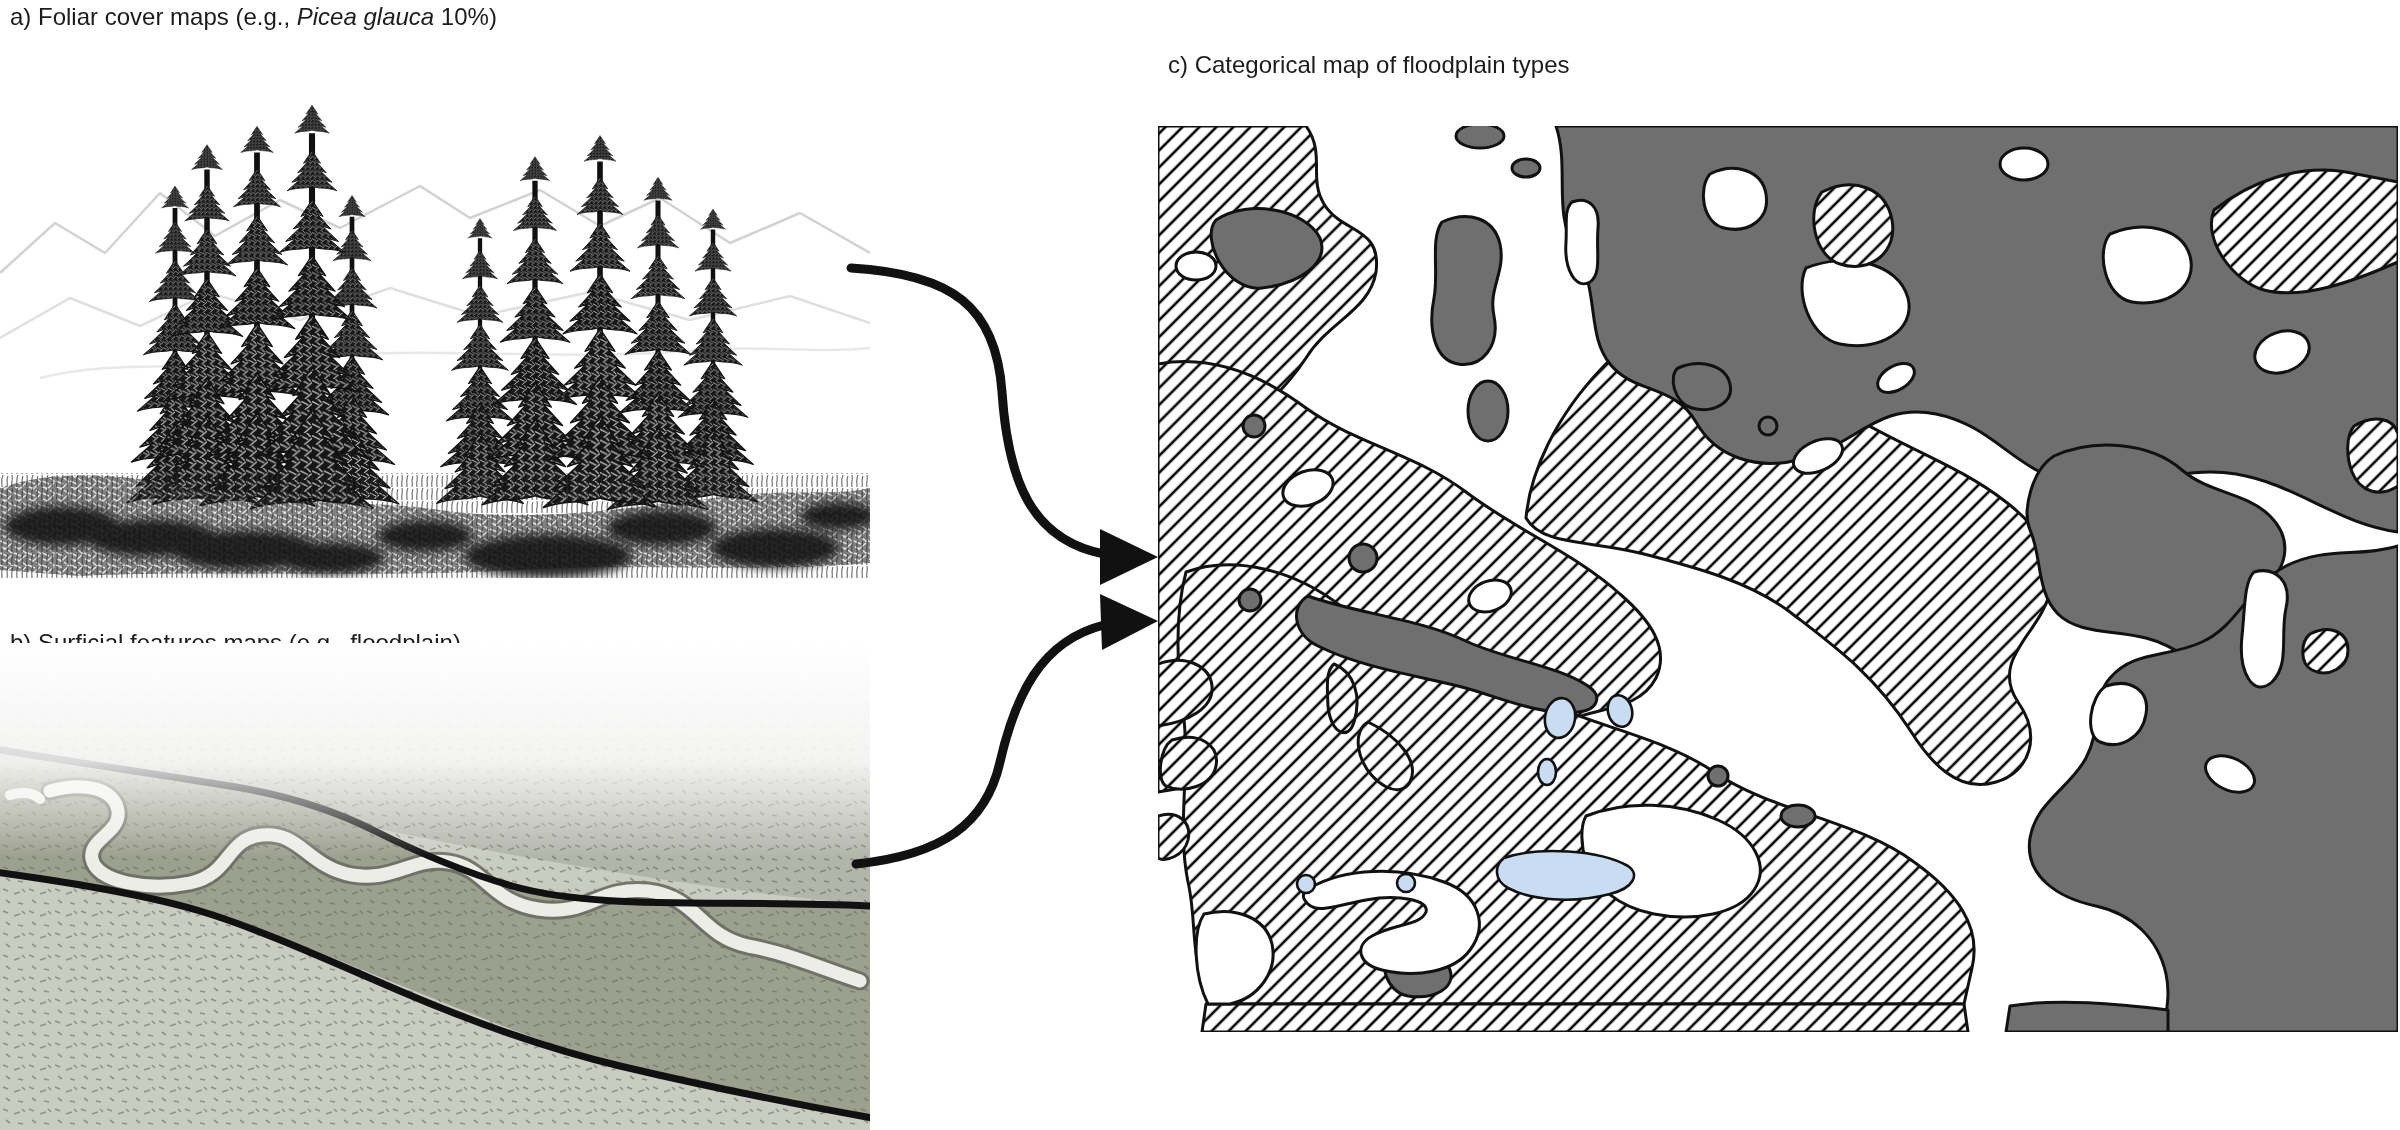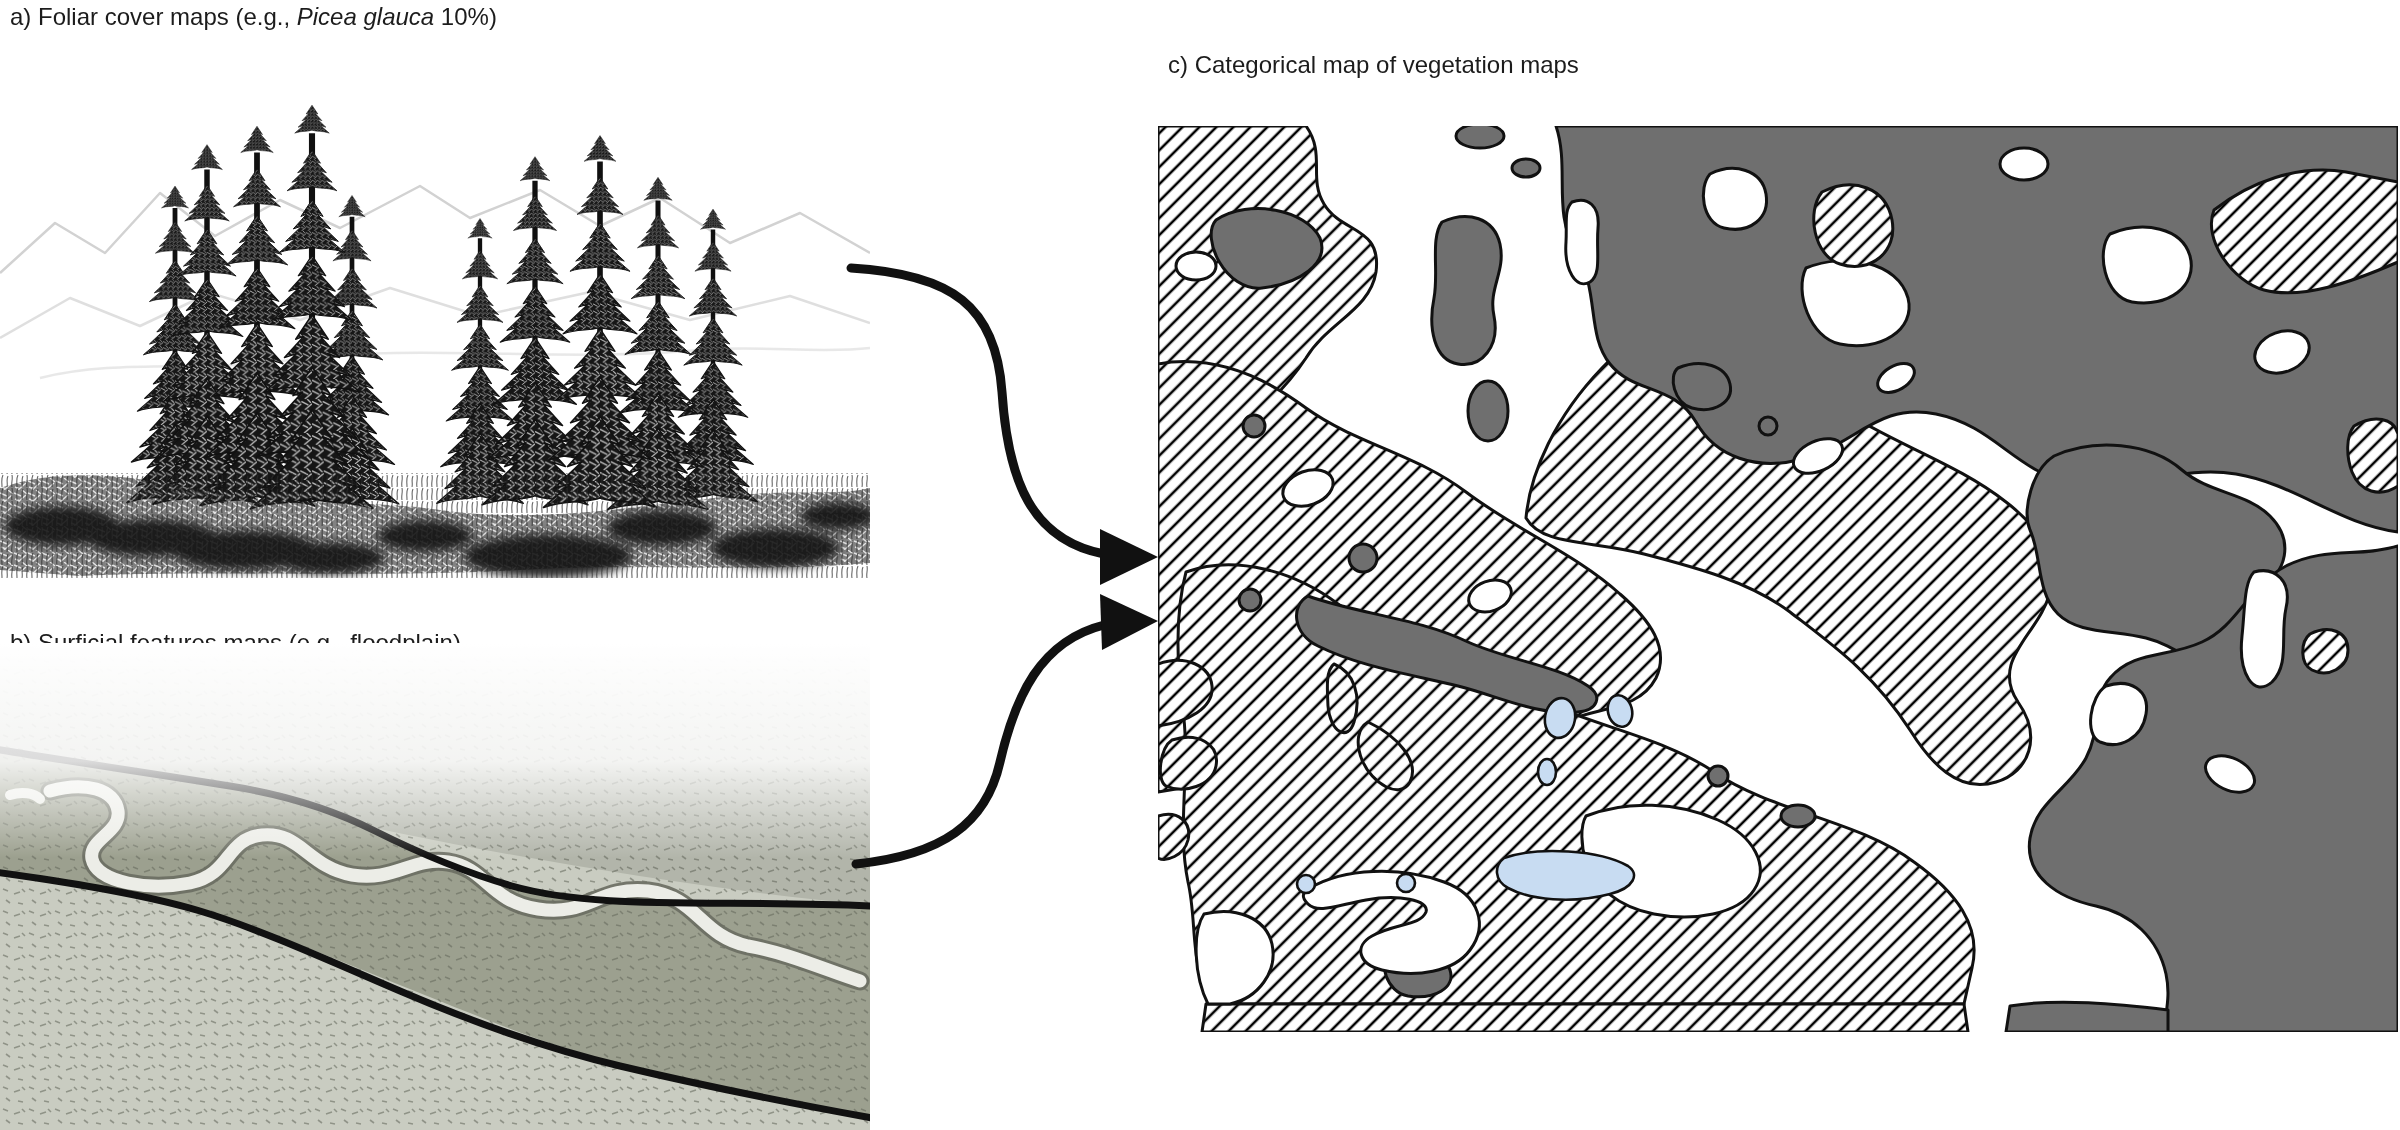--- a/index.html
+++ b/index.html
@@ -187,21 +187,21 @@
 
     <g fill="none" stroke="var(--c-ink,#111111)" stroke-width="7" stroke-linecap="round">
       <path d="M-5,106 C60,117 150,130 230,143 C280,151 330,165 375,188 C415,208 460,228 512,243 C600,268 720,256 872,263"></path>
       <path d="M-5,229 C60,238 140,250 200,268 C260,286 330,318 400,348 C470,378 540,404 620,423 C700,442 800,462 872,475"></path>
     </g>
 
     <rect x="0" y="0" width="870" height="215" fill="url(#hazeTop)"></rect>
   </svg>
 
   <div class="panel-label" id="label-c">
-    <span>c) Categorical map of vegetation maps</span>
+    <span>c) Categorical map of floodplain types</span>
   </div>
 
   <svg id="map-c" class="sketch" width="1240" height="906" viewBox="0 0 1240 906" aria-hidden="true">
     <defs>
       <pattern id="hatch" width="12" height="12" patternUnits="userSpaceOnUse" patternTransform="rotate(-45)">
         <rect width="12" height="12" fill="#ffffff"></rect>
         <line x1="0" y1="6" x2="12" y2="6" stroke="#000000" stroke-width="2.6"></line>
       </pattern>
     </defs>
 

